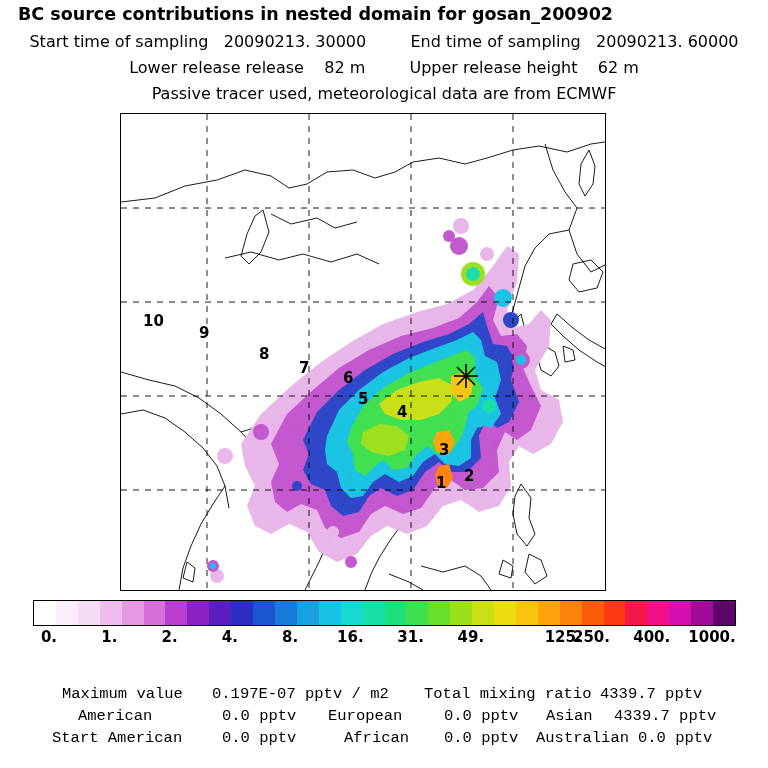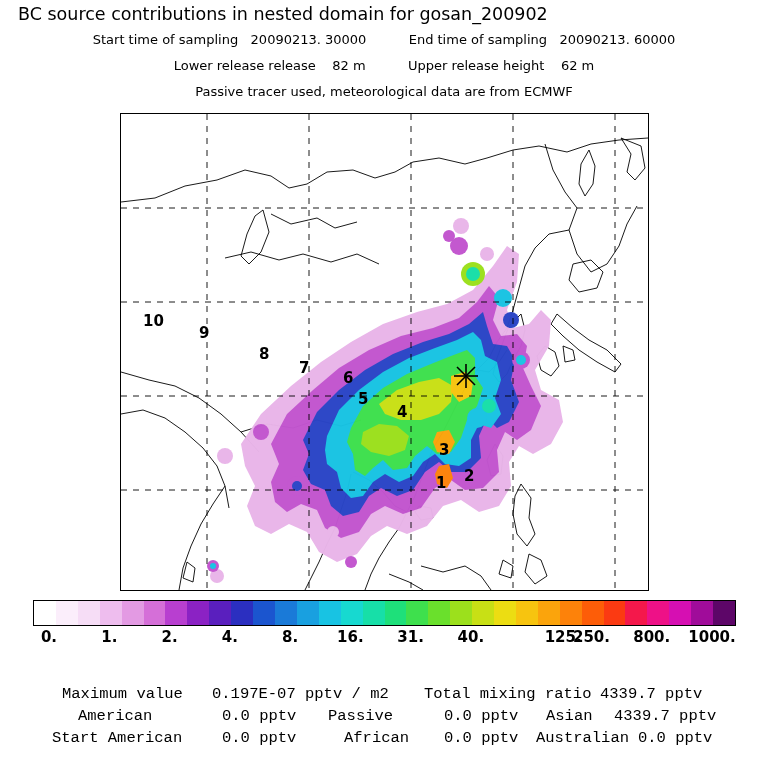--- a/index.html
+++ b/index.html
@@ -19,43 +19,43 @@
     position: absolute;
     inset: 0;
   }
 
   
   .title {
     position: absolute;
     top: 4px;
     left: 18px;
     font-size: 17.5px;
-    font-weight: normal;
+    font-weight: bold;
     letter-spacing: 0px;
     white-space: nowrap;
   }
   .hdr-line {
     position: absolute;
     width: 100%;
     text-align: center;
-    font-size: 13px;
+    font-size: 16px;
     white-space: nowrap;
   }
   .hdr-line.l1 { top: 32px; }
   .hdr-line.l2 { top: 58px; }
   .hdr-line.l3 { top: 84px; }
   .hdr-seg { display: inline-block; }
   .gap-lg { display: inline-block; width: 34px; }
 
   
   .map-frame {
     position: absolute;
     left: 120px;
     top: 113px;
-    width: 529px;
+    width: 486px;
     height: 478px;
     border: 1px solid #000000;
     box-sizing: border-box;
     overflow: hidden;
     background: #ffffff;
   }
   .map-frame svg { display: block; }
 
   
   .cbar-wrap {
@@ -320,39 +320,39 @@
         <div style="background: rgb(93, 6, 104);"></div>
       </div>
     <div class="cbar-ticks" id="cbar-ticks">
         <span style="left: 16px;">0.</span>
         <span style="left: 76.2727px;">1.</span>
         <span style="left: 136.545px;">2.</span>
         <span style="left: 196.818px;">4.</span>
         <span style="left: 257.091px;">8.</span>
         <span style="left: 317.364px;">16.</span>
         <span style="left: 377.636px;">31.</span>
-        <span style="left: 437.909px;">40.</span>
+        <span style="left: 437.909px;">49.</span>
         <span style="left: 498.182px; margin-left: 32px;">125.</span>
         <span style="left: 558.455px;">250.</span>
-        <span style="left: 618.727px;">800.</span>
+        <span style="left: 618.727px;">400.</span>
         <span style="left: 679px;">1000.</span>
       </div>
   </div>
 
   <div class="footer">
     <div class="frow">
       <span style="left:62px;">Maximum value</span>
       <span style="left:212px;">0.197E-07 pptv / m2</span>
       <span style="left:424px;">Total mixing ratio</span>
       <span style="left:600px;">4339.7 pptv</span>
     </div>
     <div class="frow">
       <span style="left:78px;">American</span>
       <span style="left:222px;">0.0 pptv</span>
-      <span style="left:328px;">Passive</span>
+      <span style="left:328px;">European</span>
       <span style="left:444px;">0.0 pptv</span>
       <span style="left:546px;">Asian</span>
       <span style="left:614px;">4339.7 pptv</span>
     </div>
     <div class="frow">
       <span style="left:52px;">Start American</span>
       <span style="left:222px;">0.0 pptv</span>
       <span style="left:344px;">African</span>
       <span style="left:444px;">0.0 pptv</span>
       <span style="left:536px;">Australian</span>

